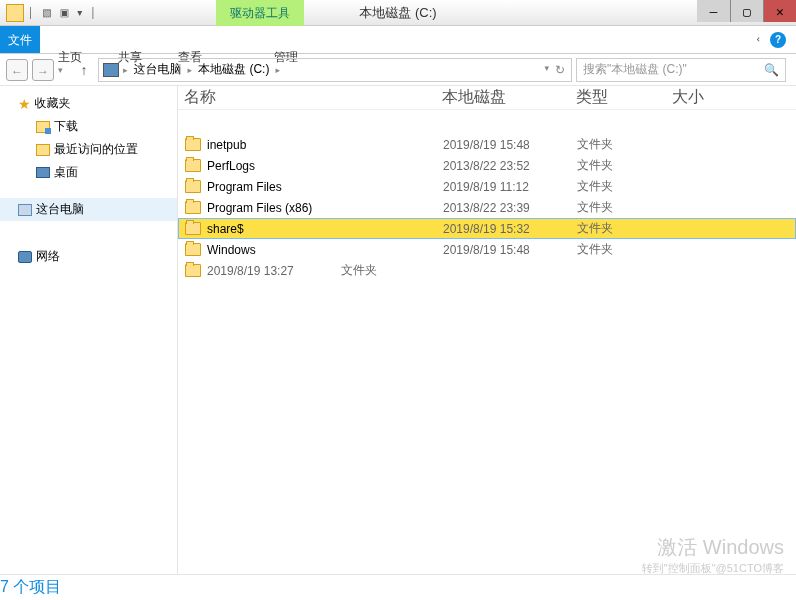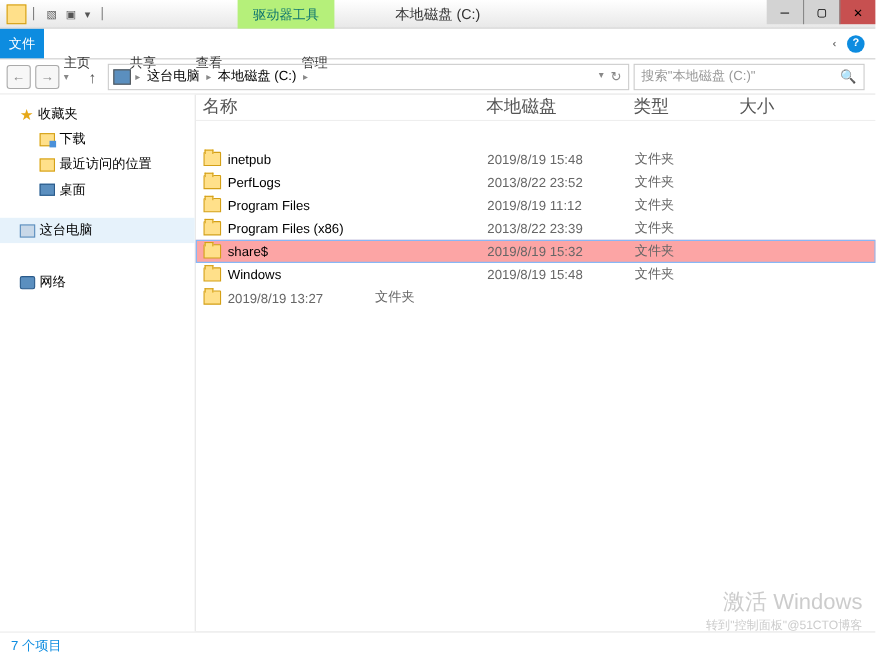--- a/index.html
+++ b/index.html
@@ -62,29 +62,29 @@
 
 
 .content { flex: 1; display: flex; flex-direction: column; }
 .headers { height: 24px; display: flex; align-items: center; font-size: 16px; color: #555; border-bottom: 1px solid #eee; padding-left: 6px; }
 .col-name { width: 258px; }
 .col-date { width: 134px; }
 .col-type { width: 96px; }
 .col-size { width: 70px; }
 .filelist { flex: 1; padding-top: 4px; font-size: 12px; margin-top: 20px; }
 .row { height: 21px; display: flex; align-items: center; padding-left: 6px; border: 1px solid transparent; }
-.row.selected { border: 1px solid #7abaff; background: #fca5a5; }
+.row.selected { border: 1px solid #7abaff; background: #fde047; }
 .row .ficon { width: 16px; height: 13px; background: #ffe08a; border: 1px solid #d4a017; border-radius: 1px 1px 0 0; margin-right: 6px; position: relative; }
 .row .ficon::before { content: ""; position: absolute; top: -3px; left: 0; width: 6px; height: 3px; background: #ffe08a; border: 1px solid #d4a017; border-bottom: none; }
 .row .n { width: 236px; }
 .row .d { width: 134px; color: #666; }
 .row .t { width: 96px; color: #666; }
 
 
-.status { height: 26px; border-top: 1px solid #e5e5e5; display: flex; align-items: center; padding-left: 10px; font-size: 12px; color: #0d8ce0; }
+.status { height: 26px; border-top: 1px solid #e5e5e5; display: flex; align-items: center; font-size: 16px; color: #0d8ce0; }
 
 
 .watermark { position: absolute; right: 12px; bottom: 24px; color: #ccc; text-align: right; pointer-events: none; }
 .watermark .l1 { font-size: 20px; }
 .watermark .l2 { font-size: 11px; }
 </style>
 </head>
 <body>
 
 <div class="titlebar">

